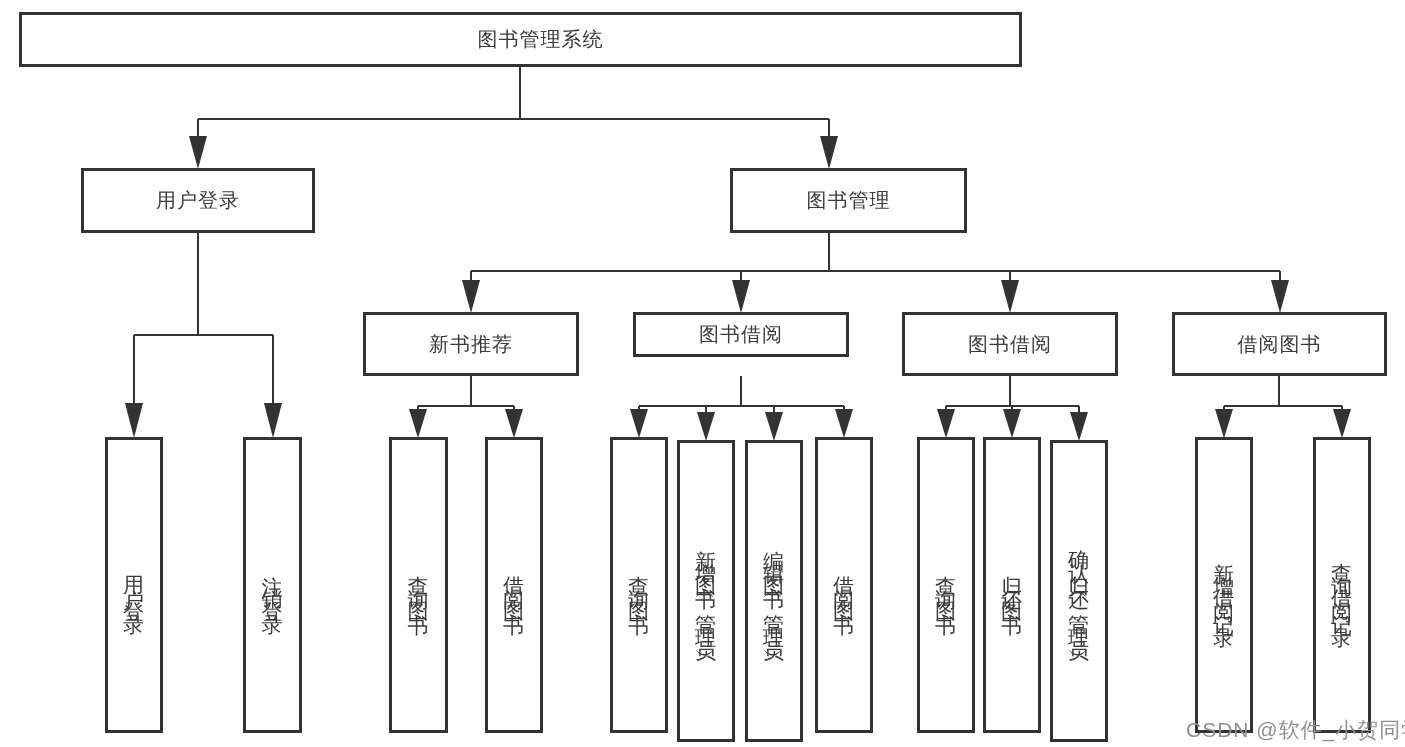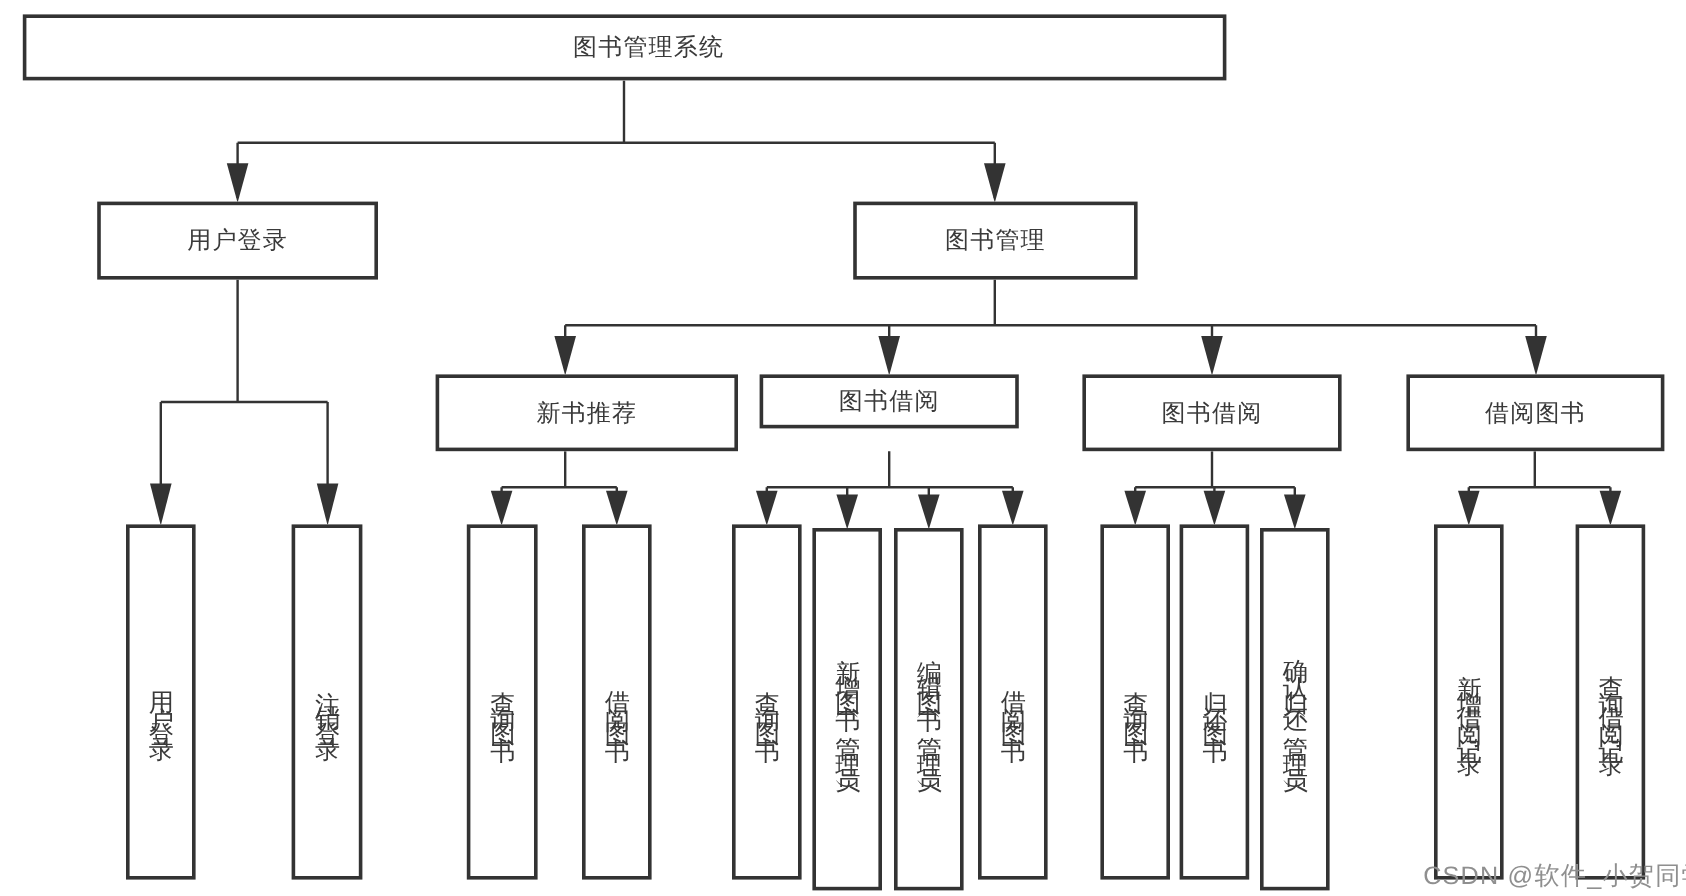--- a/index.html
+++ b/index.html
@@ -24,22 +24,22 @@
   .v .vt{
     writing-mode:vertical-rl;
     font-size:21px;
     letter-spacing:13px;
     line-height:1;
     color:#3a3a3a;
   }
   
   #n-root   {left:19px;  top:12px;  width:1003px;height:55px;padding-left:40px;}
   #n-user   {left:81px;  top:168px; width:234px; height:65px;}
-  #n-mgmt   {left:711px; top:168px; width:237px; height:65px;}
-  #n-rec    {left:363px; top:312px; width:252px; height:64px;}
+  #n-mgmt   {left:730px; top:168px; width:237px; height:65px;}
+  #n-rec    {left:363px; top:312px; width:216px; height:64px;}
   #n-borrow {left:633px; top:312px; width:216px; height:45px;font-family:Liberation Mono, monospace;}
   #n-current{left:902px; top:312px; width:216px; height:64px;}
   #n-records{left:1172px;top:312px; width:215px; height:64px;}
   
   #n-l1 {left:105px; top:437px;width:58px;height:296px;}
   #n-l2 {left:243px; top:437px;width:59px;height:296px;}
   #n-l3 {left:389px; top:437px;width:59px;height:296px;}
   #n-l4 {left:485px; top:437px;width:58px;height:296px;}
   #n-l5 {left:610px; top:437px;width:58px;height:296px;}
   #n-l6 {left:677px; top:440px;width:58px;height:302px;}

